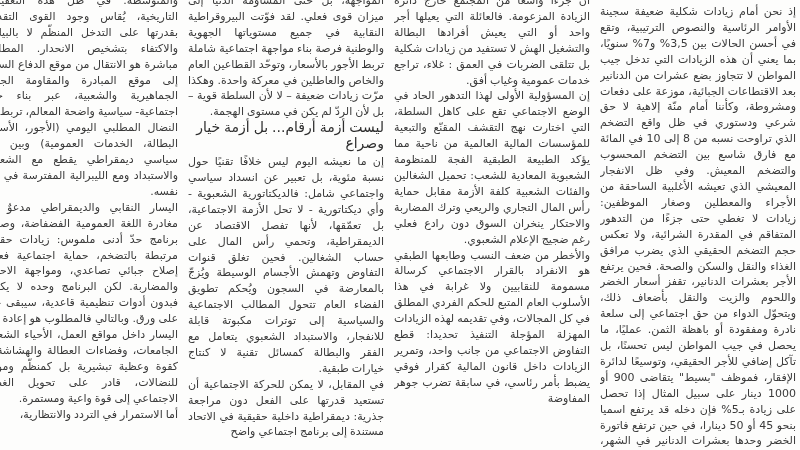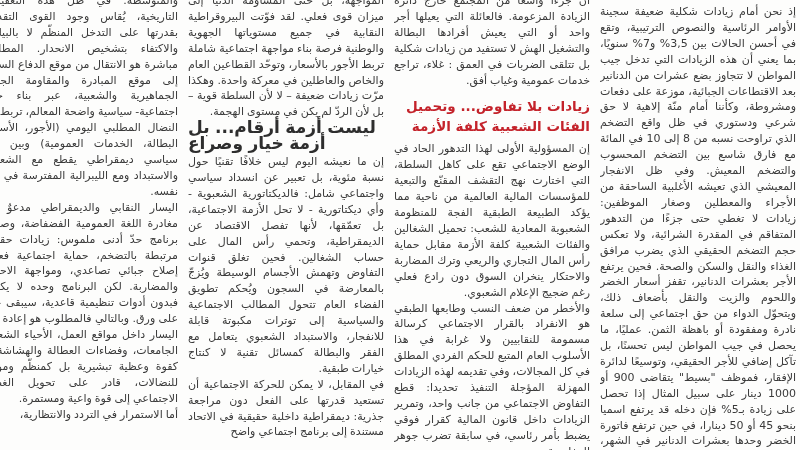--- a/index.html
+++ b/index.html
@@ -44,39 +44,38 @@
   .red-heading {
     color: #c4232b;
     font-weight: bold;
     font-size: 13.5px;
     line-height: 20px;
     margin: 8px 0 5px 0 !important;
     text-align: right;
     word-spacing: 0;
   }
   .bold-subhead {
-    font-weight: bold;
+    font-weight: normal;
     color: #2e2e2e;
-    font-size: 17px;
+    font-size: 14px;
     margin: 0 0 2px 0 !important;
-    text-align: left;
+    text-align: right;
   }
 </style>
 </head>
 <body>
 
 <div class="page">
 
   <div class="col col-first">
     <p>إذ نحن أمام زيادات شكلية ضعيفة سجينة الأوامر الرئاسية والنصوص الترتيبية، وتقع في أحسن الحالات بين 3,5% و7% سنويًا، بما يعني أن هذه الزيادات التي تدخل جيب المواطن لا تتجاوز بضع عشرات من الدنانير بعد الاقتطاعات الجبائية، موزعة على دفعات ومشروطة، وكأننا أمام منّة إلاهية لا حق شرعي ودستوري في ظل واقع التضخم الذي تراوحت نسبه من 8 إلى 10 في المائة مع فارق شاسع بين التضخم المحسوب والتضخم المعيش. وفي ظل الانفجار المعيشي الذي تعيشه الأغلبية الساحقة من الأجراء والمعطلين وصغار الموظفين: زيادات لا تغطي حتى جزءًا من التدهور المتفاقم في المقدرة الشرائية، ولا تعكس حجم التضخم الحقيقي الذي يضرب مرافق الغذاء والنقل والسكن والصحة. فحين يرتفع الأجر بعشرات الدنانير، تقفز أسعار الخضر واللحوم والزيت والنقل بأضعاف ذلك، ويتحوّل الدواء من حق اجتماعي إلى سلعة نادرة ومفقودة أو باهظة الثمن. عمليًا، ما يحصل في جيب المواطن ليس تحسنًا، بل تآكل إضافي للأجر الحقيقي، وتوسيعًا لدائرة الإفقار، فموظف "بسيط" يتقاضى 900 أو 1000 دينار على سبيل المثال إذا تحصل على زيادة بـ5% فإن دخله قد يرتفع اسميا بنحو 45 أو 50 دينارا، في حين ترتفع فاتورة الخضر وحدها بعشرات الدنانير في الشهر، ناهيك عن اللحوم التي</p>
   </div>
 
   <div class="col">
     <p class="cut-top">أن جزءًا واسعًا من المجتمع خارج دائرة الزيادة المزعومة. فالعائلة التي يعيلها أجر واحد أو التي يعيش أفرادها البطالة والتشغيل الهش لا تستفيد من زيادات شكلية بل تتلقى الضربات في العمق : غلاء، تراجع خدمات عمومية وغياب أفق.</p>
-    <p class="red-heading">زيادات بلا تفاوض... وتحميل الفئات الشعبية كلفة الأزمة</p>
     <p>إن المسؤولية الأولى لهذا التدهور الحاد في الوضع الاجتماعي تقع على كاهل السلطة، التي اختارت نهج التقشف المقنّع والتبعية للمؤسسات المالية العالمية من ناحية مما يؤكد الطبيعة الطبقية الفجة للمنظومة الشعبوية المعادية للشعب: تحميل الشغالين والفئات الشعبية كلفة الأزمة مقابل حماية رأس المال التجاري والريعي وترك المضاربة والاحتكار ينخران السوق دون رادع فعلي رغم ضجيج الإعلام الشعبوي.</p>
     <p>والأخطر من ضعف النسب وطابعها الطبقي هو الانفراد بالقرار الاجتماعي كرسالة مسمومة للنقابيين ولا غرابة في هذا الأسلوب العام المتبع للحكم الفردي المطلق في كل المجالات، وفي تقديمه لهذه الزيادات المهزلة المؤجلة التنفيذ تحديدا: قطع التفاوض الاجتماعي من جانب واحد، وتمرير الزيادات داخل قانون المالية كقرار فوقي يضبط بأمر رئاسي، في سابقة تضرب جوهر المفاوضة</p>
   </div>
 
   <div class="col">
     <p class="cut-top">المواجهة، بل حتى المساومة الدنيا إلى ميزان قوى فعلي. لقد فوّتت البيروقراطية النقابية في جميع مستوياتها الجهوية والوطنية فرصة بناء مواجهة اجتماعية شاملة تربط الأجور بالأسعار، وتوحّد القطاعين العام والخاص والعاطلين في معركة واحدة. وهكذا مرّت زيادات ضعيفة – لا لأن السلطة قوية – بل لأن الردّ لم يكن في مستوى الهجمة.</p>
     <p class="bold-subhead">ليست أزمة أرقام... بل أزمة خيار وصراع</p>
     <p>إن ما نعيشه اليوم ليس خلافًا تقنيًا حول نسبة مئوية، بل تعبير عن انسداد سياسي واجتماعي شامل: فالديكتاتورية الشعبوية - وأي ديكتاتورية - لا تحل الأزمة الاجتماعية، بل تعمّقها، لأنها تفصل الاقتصاد عن الديمقراطية، وتحمي رأس المال على حساب الشغالين. فحين تغلق قنوات التفاوض وتهمش الأجسام الوسيطة ويُزجّ بالمعارضة في السجون ويُحكم تطويق الفضاء العام تتحول المطالب الاجتماعية والسياسية إلى توترات مكبوتة قابلة للانفجار، والاستبداد الشعبوي يتعامل مع الفقر والبطالة كمسائل تقنية لا كنتاج خيارات طبقية.</p>
     <p>في المقابل، لا يمكن للحركة الاجتماعية أن تستعيد قدرتها على الفعل دون مراجعة جذرية: ديمقراطية داخلية حقيقية في الاتحاد مستندة إلى برنامج اجتماعي واضح</p>
   </div>

